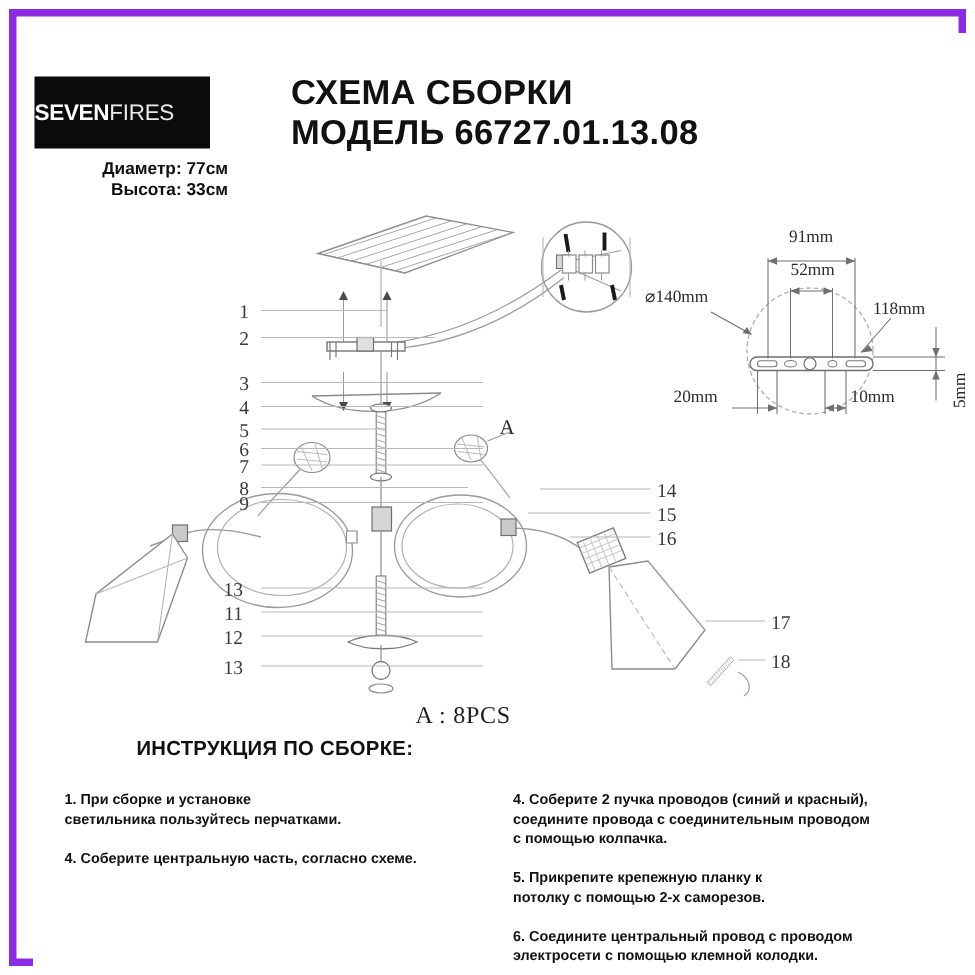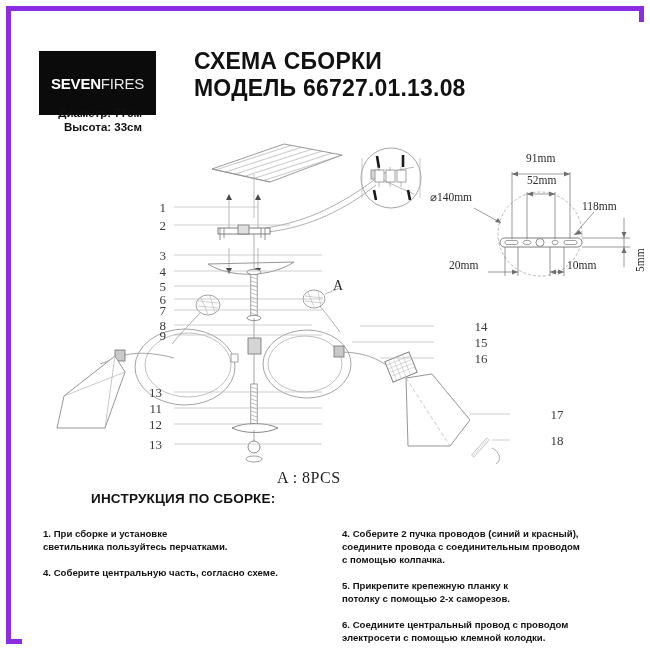--- a/index.html
+++ b/index.html
@@ -28,33 +28,33 @@
     position:absolute;
     left:11px;top:11px;
     width:628px;height:628px;
     background:#ffffff;
     overflow:hidden;
   }
 
   
   #logo-block{
     position:absolute;left:1px;top:29px;
-    width:117px;height:64px;
+    width:117px;height:48px;
     background:#0b0b0b;
-    display:flex;align-items:center;justify-content:center;margin-left:16px;
+    display:flex;align-items:center;
   }
   #logo-text{
     font-size:15px;letter-spacing:-0.2px;
     color:#ffffff;white-space:nowrap;
   }
   #logo-text .b{font-weight:bold;}
   #logo-text .l{font-weight:normal;color:#e8e8e8;}
 
   #specs{
-    position:absolute;left:0px;top:84px;
+    position:absolute;left:10px;top:84px;
     width:120px;
     text-align:right;
     font-size:11.5px;font-weight:bold;color:#111;
     line-height:14px;
   }
 
   #title{
     position:absolute;left:152px;top:26px;
     font-size:23px;font-weight:bold;color:#111;
     line-height:27px;letter-spacing:0.2px;
@@ -69,21 +69,21 @@
   }
 
   
   .cnum{
     position:absolute;
     font-family:"Liberation Serif",serif;
     font-size:13px;color:#3a3a3a;
     text-align:right;
     width:22px;
   }
-  .cnum.right{text-align:center;margin-left:32px;}
+  .cnum.right{text-align:left;}
 
   .dim{
     position:absolute;
     font-family:"Liberation Serif",serif;
     font-size:11.5px;color:#2b2b2b;
     white-space:nowrap;
   }
   .dim.vert{
     transform-origin:left top;
     transform:rotate(-90deg);

